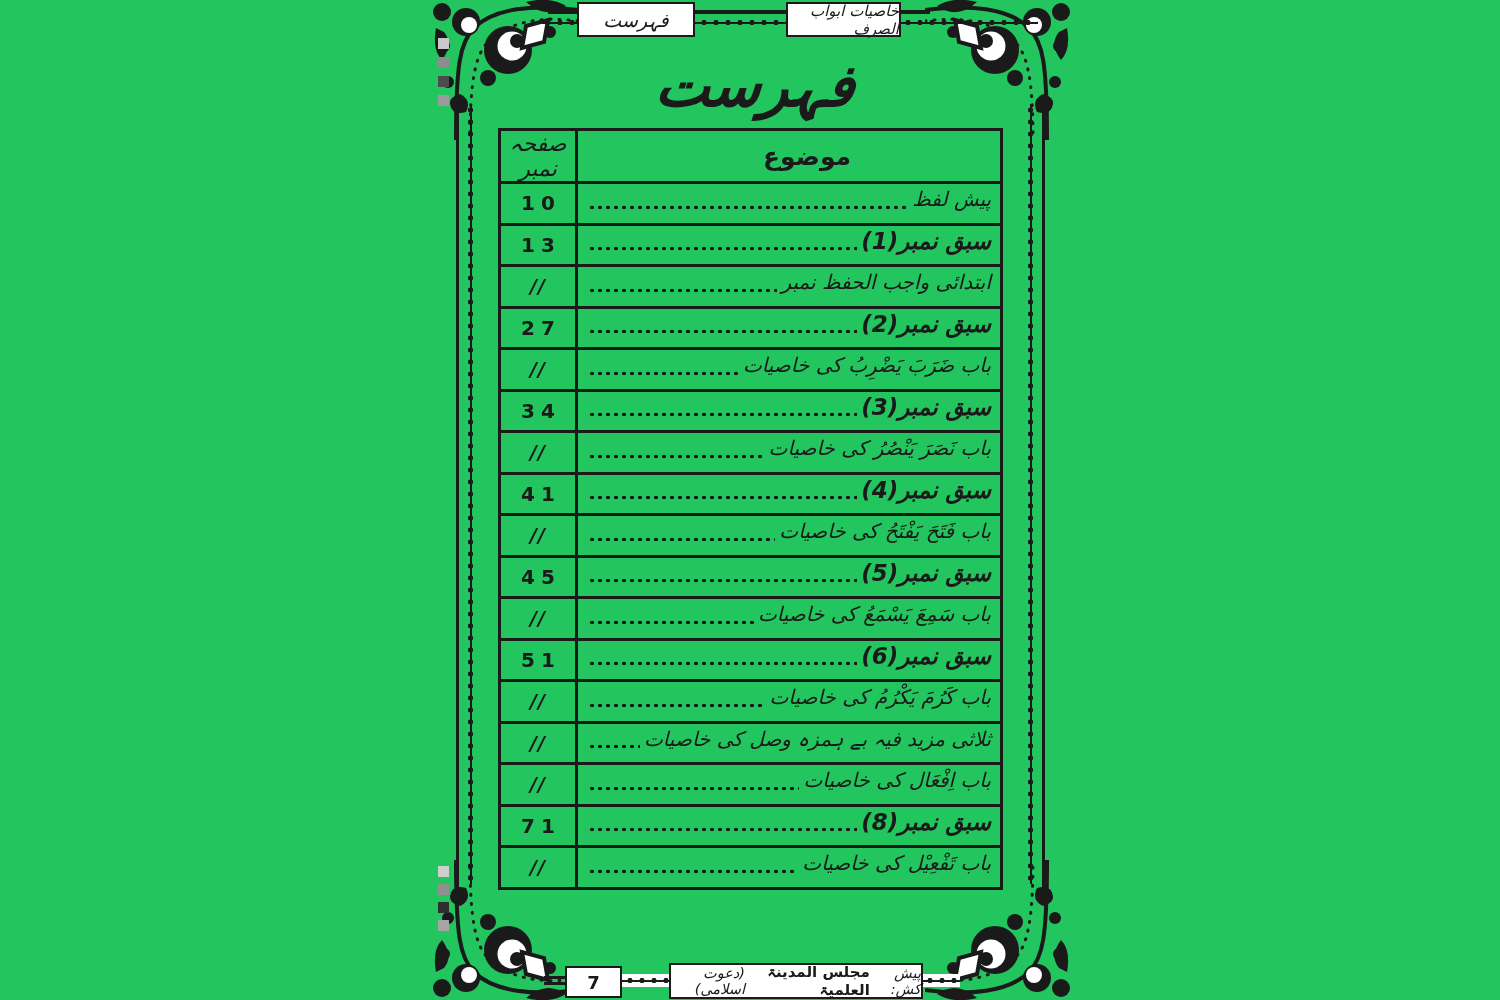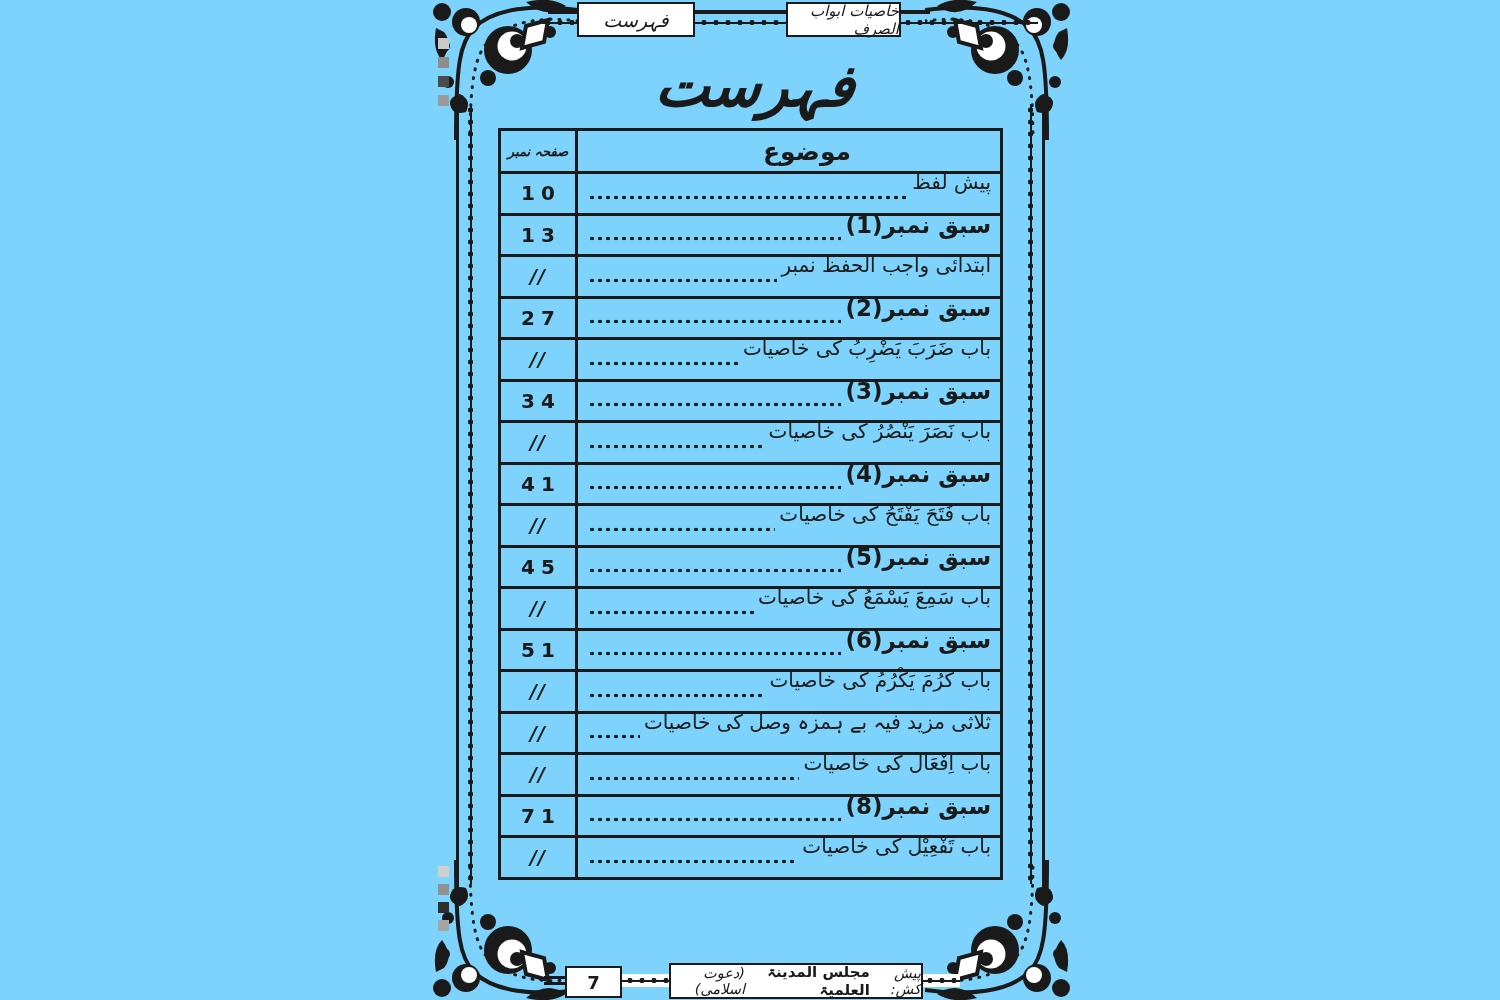--- a/index.html
+++ b/index.html
@@ -1,17 +1,17 @@
 <!DOCTYPE html>
 <html><head>
 <meta charset="utf-8">
 <style>
   html,body { margin:0; padding:0; background:#fff; }
   .screen {
-    position:relative; width:1500px; height:1000px; background:#7dd3fc;
+    position:relative; width:1500px; height:1000px; background:#22c55e;
     font-family:"DejaVu Sans", sans-serif; color:#1a1a1a; overflow:hidden;
   }
   
   .line { position:absolute; background:#1a1a1a; }
   .chain-h {
     position:absolute;
     background-image:
       radial-gradient(circle, #1a1a1a 2.4px, transparent 2.8px),
       linear-gradient(#1a1a1a,#1a1a1a);
     background-size:12px 13px, 100% 2px;
@@ -64,25 +64,25 @@
   }
   
   .toc {
     position:absolute; left:498px; top:128px; width:505px;
     border-collapse:collapse; table-layout:fixed;
   }
   .toc th, .toc td { border:3px solid #1a1a1a; padding:0; }
   .toc th { height:40px; }
   .toc td { height:38.5px; }
   .col-page { width:74px; text-align:center; }
-  th.col-page { font-size:13px; font-style:italic; font-weight:bold; }
+  th.col-page { font-size:22px; font-style:italic; font-weight:normal; }
   th.col-topic { font-size:25px; font-weight:bold; letter-spacing:4px; direction:rtl;padding-left:36px; }
   .page-num { font-weight:bold; font-size:20px; letter-spacing:.3em; margin-left:.3em; }
   .page-num.ditto { font-style:italic; letter-spacing:1px; margin-left:0; font-size:19px; }
-  .topic-wrap { display:flex; height:100%; padding:0 9px 8px 8px; }
+  .topic-wrap { display:flex; align-items:center; height:100%; padding:0 9px 8px 8px;font-style:italic; }
   .leader {
     flex:1; height:5px; margin:0 4px 0 2px; align-self:flex-end; margin-bottom:9px;
     background-image:radial-gradient(circle, #1a1a1a 1.7px, transparent 2.1px);
     background-size:8px 5px; background-repeat:repeat-x; background-position:left center;
     min-width:10px;
   }
   .topic-text { font-size:20px; direction:rtl; white-space:nowrap; }
   .topic-text.bold { font-weight:bold; font-size:23px; }
   
   .bot-line-a { left:544px; top:976px; width:412px; height:3px; }

